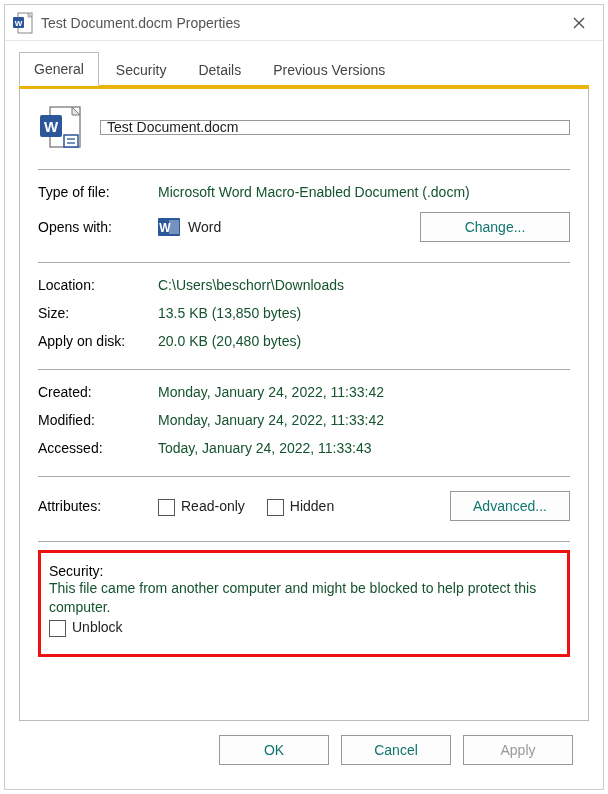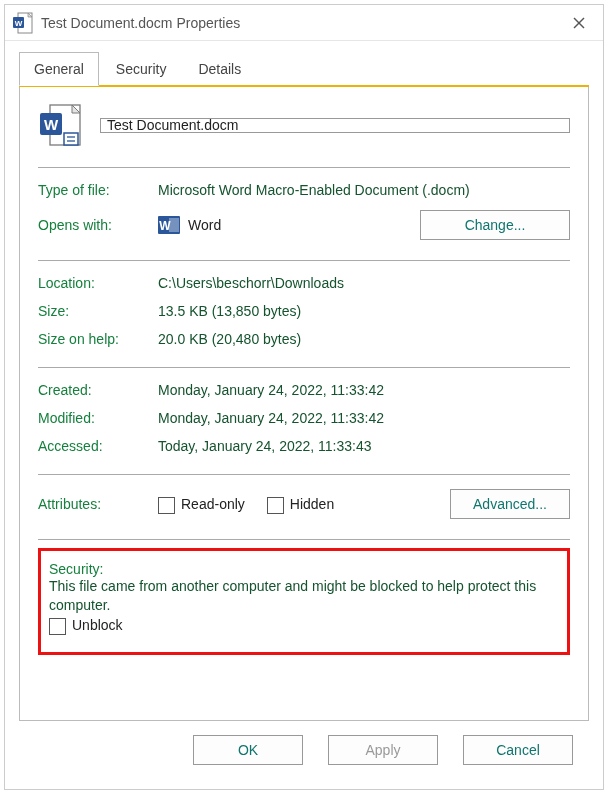--- a/index.html
+++ b/index.html
@@ -40,22 +40,23 @@
     display: flex; align-items: center; justify-content: center;
     color: #666; cursor: pointer; font-size: 14px;
   }
   .content {
     flex: 1;
     padding: 10px 14px 10px 14px;
     display: flex; flex-direction: column;
   }
   .tabs {
     display: flex;
-    border-bottom: 2px solid #eab308;
+    border-bottom: 4px solid #eab308;
     margin-bottom: 0;
+    align-items: center;
   }
   .tab {
     padding: 8px 14px 8px 14px;
     font-size: 14px;
     color: #444;
     cursor: pointer;
     position: relative;
     top: 1px;
     border: 1px solid transparent;
     border-bottom: none;
@@ -77,21 +78,21 @@
     color: #222;
   }
   .row {
     display: flex;
     align-items: center;
     margin-bottom: 12px;
   }
   .row.top { align-items: flex-start; flex-direction: column; }
   .label {
     width: 120px;
-    color: #15803d;
+    color: #000000;
     flex-shrink: 0;
   }
   .value { flex: 1; color: #14532d; }
   hr.sep {
     border: none;
     border-top: 1px solid #aaa;
     margin: 8px 0 14px 0;
   }
   .file-icon-big {
     width: 42px; height: 44px;
@@ -138,21 +139,21 @@
     border: 3px solid #e11;
     padding: 10px 8px 18px 8px;
     margin-top: 2px;
   }
   .security-box .row { margin-bottom: 0; align-items: flex-start; }
   .security-box .value { padding-right: 8px; line-height: 1.35; }
   .unblock-wrap { display: inline-flex; cursor: pointer; margin-top: 2px; }
   .footer {
     display: flex;
     justify-content: flex-end;
-    gap: 25px;
+    gap: 12px;
     padding: 14px 16px 14px 16px;
   }
   .footer .btn { min-width: 110px; }
 </style>
 </head>
 <body>
 
 <div class="window">
   <div class="titlebar">
     <span class="title-icon">
@@ -170,20 +171,21 @@
         <line x1="11" y1="1" x2="1" y2="11" stroke="#555" stroke-width="1.4"></line>
       </svg>
     </span>
   </div>
 
   <div class="content">
     <div class="tabs">
       <div class="tab active">General</div>
       <div class="tab">Security</div>
       <div class="tab">Details</div>
+      <div class="tab">Previous Versions</div>
     </div>
 
     <div class="panel">
 
       <div class="row">
         <span class="file-icon-big">
           <svg viewBox="0 0 42 44" width="42" height="44">
             <rect x="10" y="2" width="30" height="40" fill="#fff" stroke="#7a7a7a" stroke-width="1.3"></rect>
             <path d="M32 2 L40 10 L32 10 Z" fill="#e4e4e4" stroke="#7a7a7a" stroke-width="1"></path>
             <rect x="0" y="10" width="22" height="22" rx="2" fill="#2b579a"></rect>
@@ -220,21 +222,21 @@
 
       <div class="row">
         <span class="label">Location:</span>
         <span class="value">C:\Users\beschorr\Downloads</span>
       </div>
       <div class="row">
         <span class="label">Size:</span>
         <span class="value">13.5 KB (13,850 bytes)</span>
       </div>
       <div class="row">
-        <span class="label">Size on help:</span>
+        <span class="label">Apply on disk:</span>
         <span class="value">20.0 KB (20,480 bytes)</span>
       </div>
 
       <hr class="sep">
 
       <div class="row">
         <span class="label">Created:</span>
         <span class="value">Monday, January 24, 2022, 11:33:42</span>
       </div>
       <div class="row">
@@ -271,17 +273,17 @@
             <span class="checkbox"></span>
             <span>Unblock</span>
           </span>
         </div>
       </div>
 
     </div>
 
     <div class="footer">
       <button class="btn">OK</button>
+      <button class="btn">Cancel</button>
       <button class="btn" disabled="">Apply</button>
-      <button class="btn">Cancel</button>
     </div>
   </div>
 </div>
 
 </body></html>

